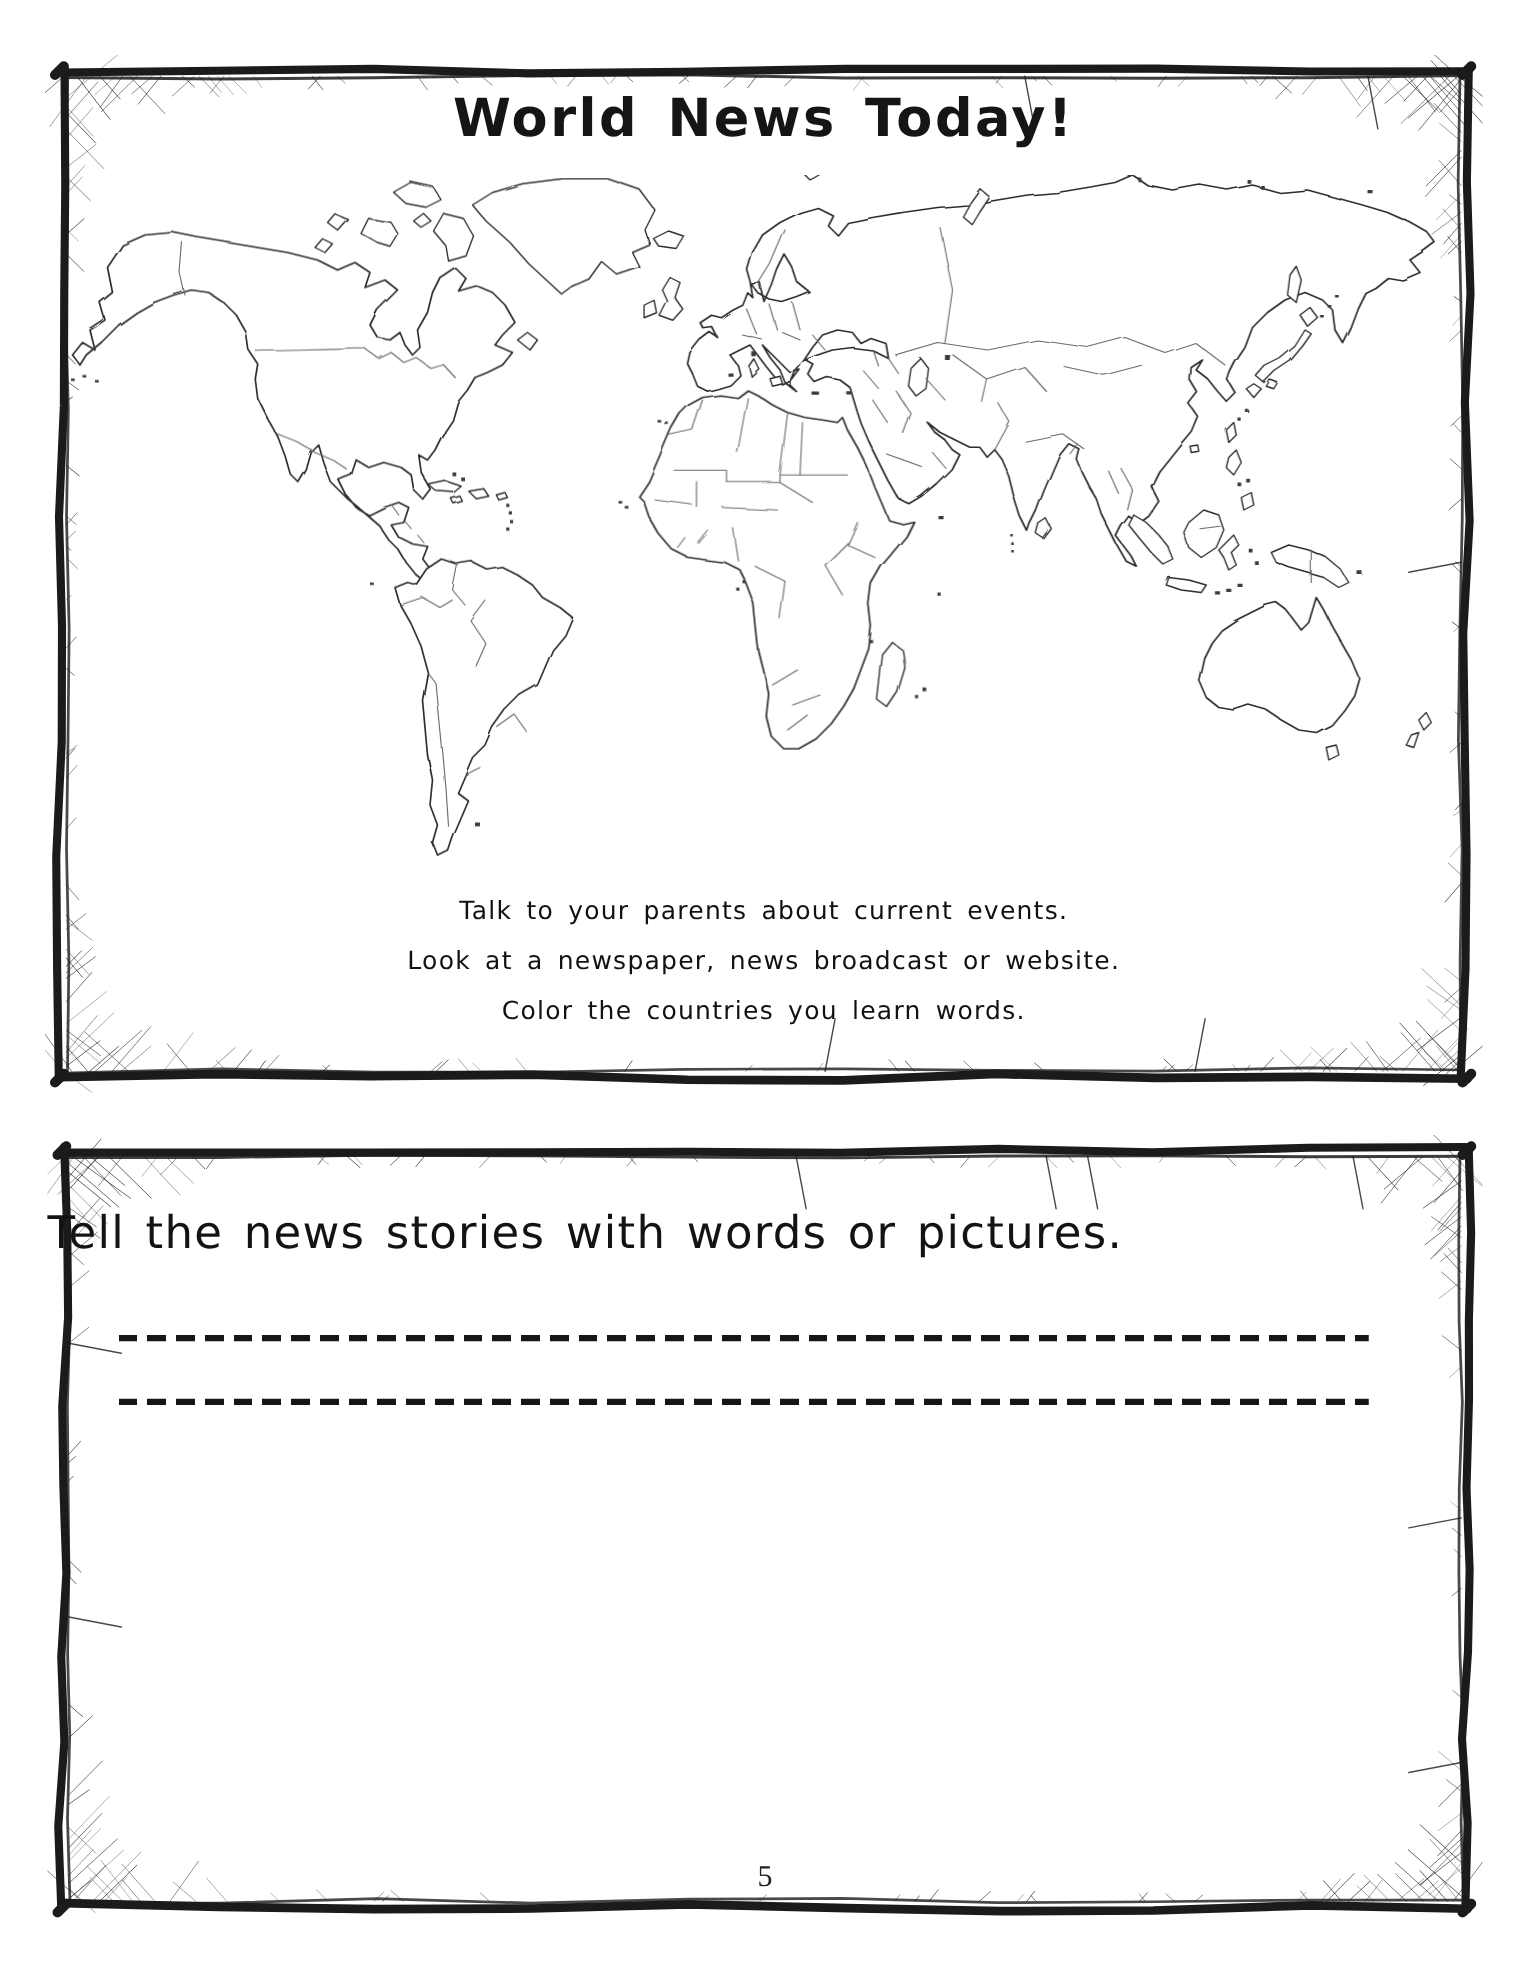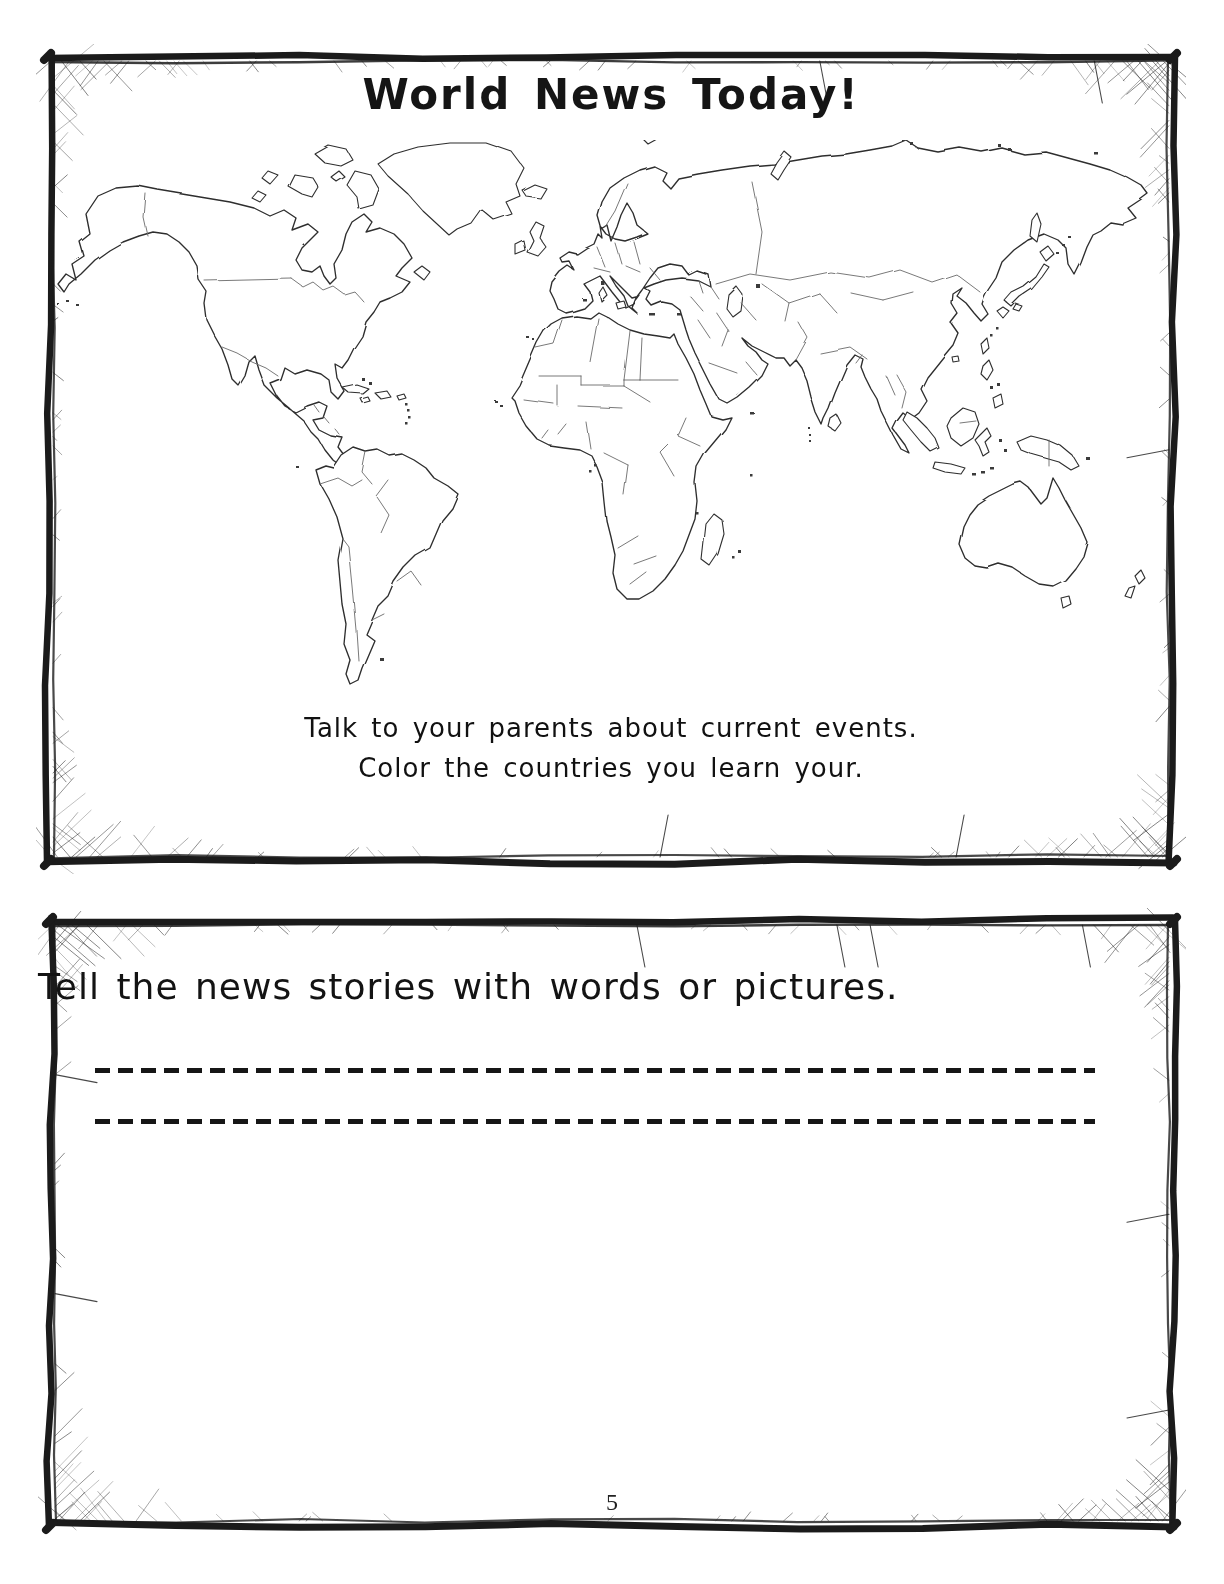--- a/index.html
+++ b/index.html
@@ -6,21 +6,21 @@
   .sheet{position:relative;width:1188px;height:1584px;background:#fff;overflow:hidden;
          font-family:"DejaVu Sans","Liberation Sans",sans-serif;color:#141414;}
   .panel{position:absolute;}
   .panel-top{left:36px;top:44px;width:1150px;height:830px;}
   .panel-bottom{left:38px;top:908px;width:1148px;height:630px;}
   svg.sketch-frame{position:absolute;left:0;top:0;width:100%;height:100%;pointer-events:none;}
   .worksheet-title{position:absolute;left:0;top:26px;width:100%;text-align:center;
       font-size:42px;font-weight:700;letter-spacing:2px;word-spacing:6px;color:#151515;}
   .map-wrap{position:absolute;left:20px;top:96px;width:1106px;height:562px;}
   .instructions{position:absolute;left:0;top:664px;width:100%;text-align:center;
-      font-size:26px;line-height:40px;letter-spacing:1px;word-spacing:4px;color:#111;}
+      font-size:20px;line-height:40px;letter-spacing:1px;word-spacing:4px;color:#111;}
   .story-heading{position:absolute;left:0;top:58px;width:100%;text-align:left;
       font-size:36px;letter-spacing:1px;word-spacing:4px;color:#131313;}
   .writing-line{position:absolute;left:57px;width:1000px;height:5px;
       background:repeating-linear-gradient(to right,#161616 0 15px,transparent 15px 23px);}
   .writing-line.l1{top:160px;}
   .writing-line.l2{top:211px;}
   .page-number{position:absolute;bottom:22px;left:0;width:100%;text-align:center;
       font-family:"Liberation Serif","DejaVu Serif",serif;font-size:24px;color:#222;}
   
   .land{fill:#ffffff;stroke:#2e2e2e;stroke-width:1.35;stroke-linejoin:round;stroke-linecap:round;}
@@ -375,21 +375,22 @@
             <path class="isl" d="M985 493 L993 491 995 499 987 503 Z"></path>
             <path class="isl" d="M1059 471 L1065 465 1069 473 1063 479 Z"></path>
             <path class="isl" d="M1053 483 L1059 481 1055 493 1049 491 Z"></path>
           </g>
         </g>
       </svg>
     </div>
 
     <div class="instructions">
       <div>Talk to your parents about current events.</div>
-      <div>Color the countries you learn your.</div>
+      <div>Look at a newspaper, news broadcast or website.</div>
+      <div>Color the countries you learn words.</div>
     </div>
   </div>
 
   <div class="panel panel-bottom">
     <svg class="sketch-frame" viewBox="0 0 1148 630">
         <path d="M12 14 L138.2 14.0 L262.7 14.1 L387.7 13.9 L513.4 13.4 L635.3 14.2 L761.0 11.1 L883.6 13.8 L1008.7 10.2 L1134.8 9.6" stroke="#1b1b1b" stroke-width="6.5" fill="none" stroke-linecap="round"></path>
         <path d="M14 18 L137.7 17.9 L264.4 16.1 L385.9 16.6 L510.9 17.6 L637.4 18.3 L760.1 16.8 L885.0 16.6 L1009.5 17.4 L1135.7 17.0" stroke="#1b1b1b" stroke-width="2.4" fill="none" stroke-linecap="round" opacity="0.85"></path>
         <path d="M1137 12 L1138.9 78.2 L1137.1 148.5 L1137.2 211.1 L1135.2 282.7 L1137.7 347.3 L1136.4 413.3 L1131.6 483.2 L1136.1 550.1 L1134.3 617.3" stroke="#1b1b1b" stroke-width="6.5" fill="none" stroke-linecap="round"></path>
         <path d="M1130 16 L1129.0 80.9 L1129.3 150.2 L1131.9 213.9 L1129.4 282.5 L1129.1 349.2 L1130.0 415.8 L1132.5 482.6 L1130.9 549.4 L1132.7 613.7" stroke="#1b1b1b" stroke-width="2.2" fill="none" stroke-linecap="round" opacity="0.8"></path>
         <path d="M1136 619 L1011.0 616.3 L884.7 620.4 L762.4 620.9 L639.4 618.5 L513.0 615.6 L387.5 618.8 L261.4 619.3 L137.3 617.5 L13.1 614.5" stroke="#1b1b1b" stroke-width="7" fill="none" stroke-linecap="round"></path>

